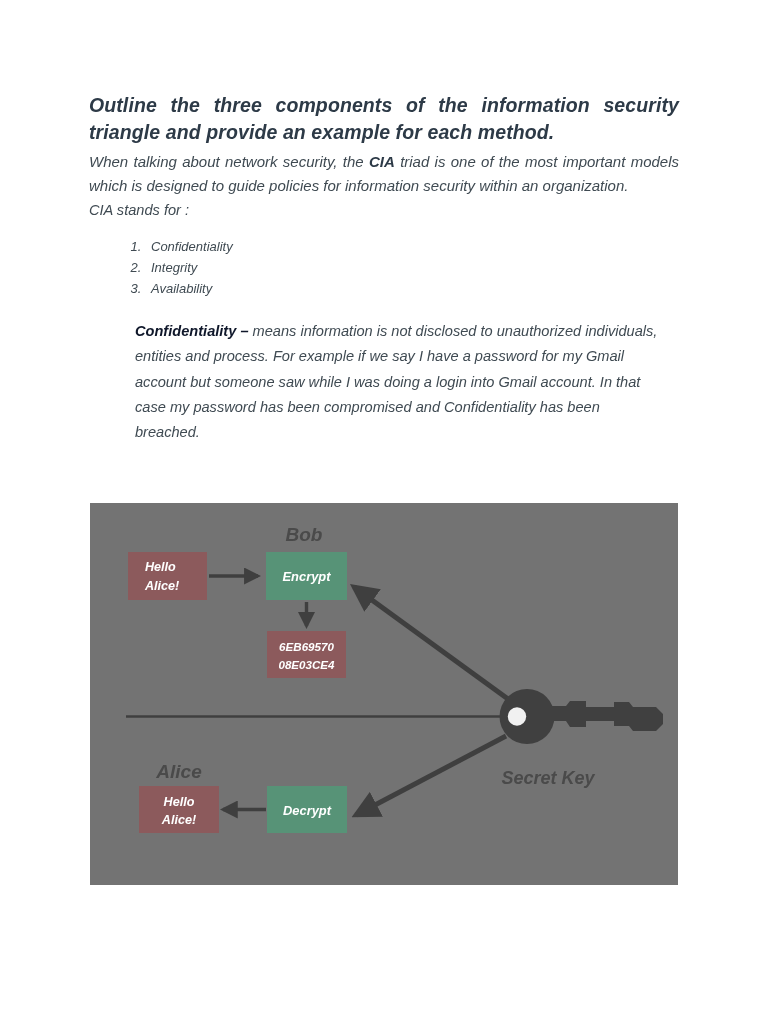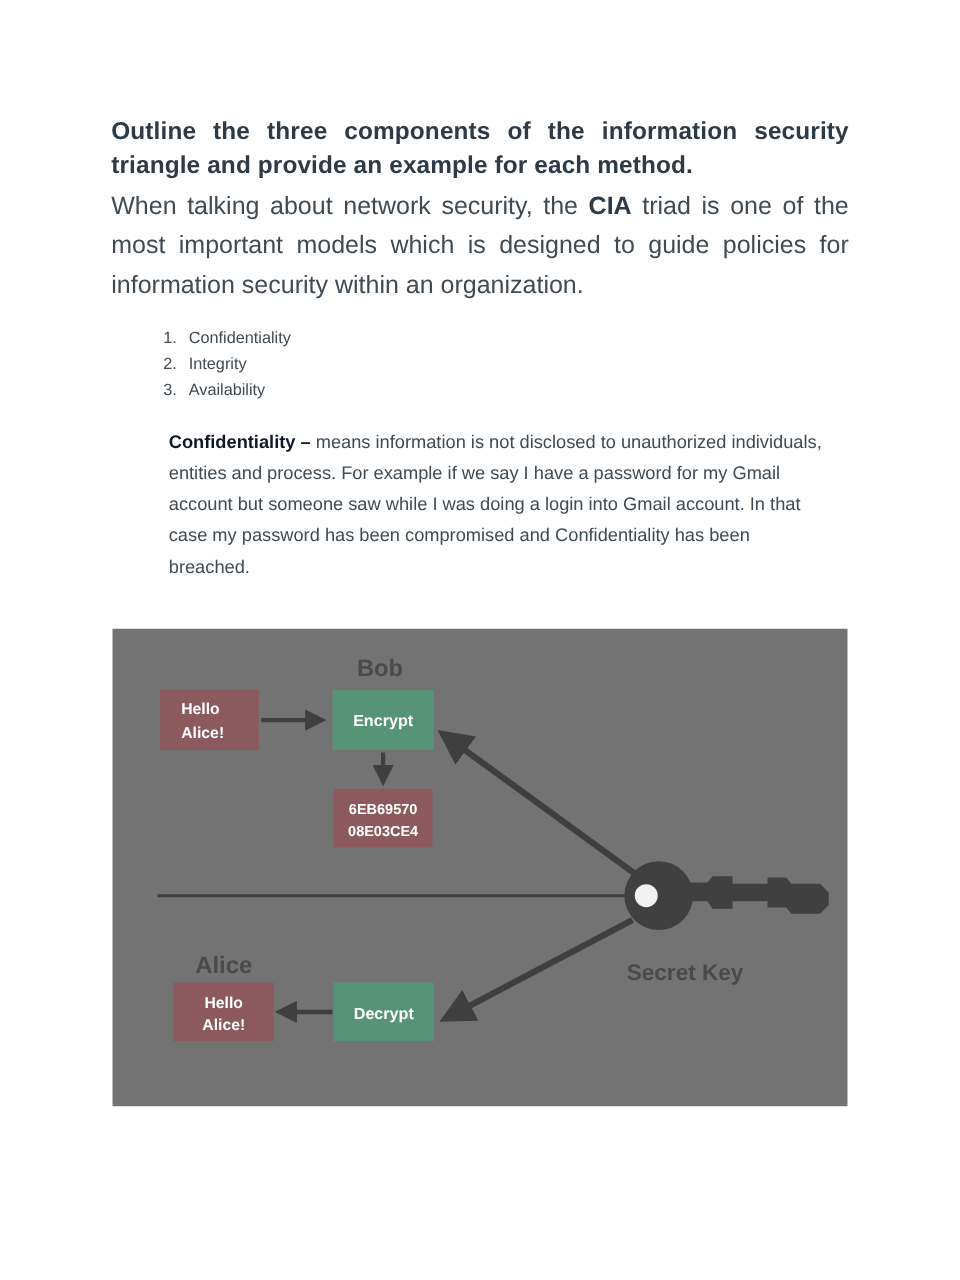--- a/index.html
+++ b/index.html
@@ -12,41 +12,42 @@
     height: 1024px;
     font-family: "Liberation Sans", sans-serif;
     -webkit-font-smoothing: antialiased;
   }
   .page {
     position: relative;
     width: 768px;
     height: 1024px;
     background: #ffffff;
     overflow: hidden;
+    font-style: italic;
   }
   .content {
     position: absolute;
     left: 89px;
     top: 92px;
     width: 590px;
   }
 
   
   .doc-title {
     font-size: 19.5px;
     font-weight: bold;
     color: #2d3a47;
     line-height: 1.38;
     text-align: justify;
     text-align-last: left;
     margin: 0 0 4px 0;
     letter-spacing: 0.1px;
   }
   .body-par {
-    font-size: 20px;
+    font-size: 15px;
     color: #3f4a52;
     line-height: 1.58;
     text-align: justify;
     text-align-last: left;
     margin: 0;
   }
   .body-par b { font-weight: bold; color: #2d3a47; }
   .par-plain {
     font-size: 14.6px;
     color: #3f4a52;
@@ -87,20 +88,21 @@
 <body>
 
 <div class="page">
 
   <div class="content">
 
     <h1 class="doc-title">Outline the three components of the information security triangle and provide an example for each method.</h1>
 
     <p class="body-par"><span>When talking about network security, the </span><b>CIA</b><span> triad is one of the most important models which is designed to guide policies for information security within an organization.</span></p>
 
+    <p class="par-plain">CIA stands for :</p>
 
     <ol class="cia-list">
       <li>Confidentiality</li>
       <li>Integrity</li>
       <li>Availability</li>
     </ol>
 
     <p class="definition"><b>Confidentiality –</b><span> means information is not disclosed to unauthorized individuals, entities and process. For example if we say I have a password for my Gmail account but someone saw while I was doing a login into Gmail account. In that case my password has been compromised and Confidentiality has been breached.</span></p>
 
   </div>

